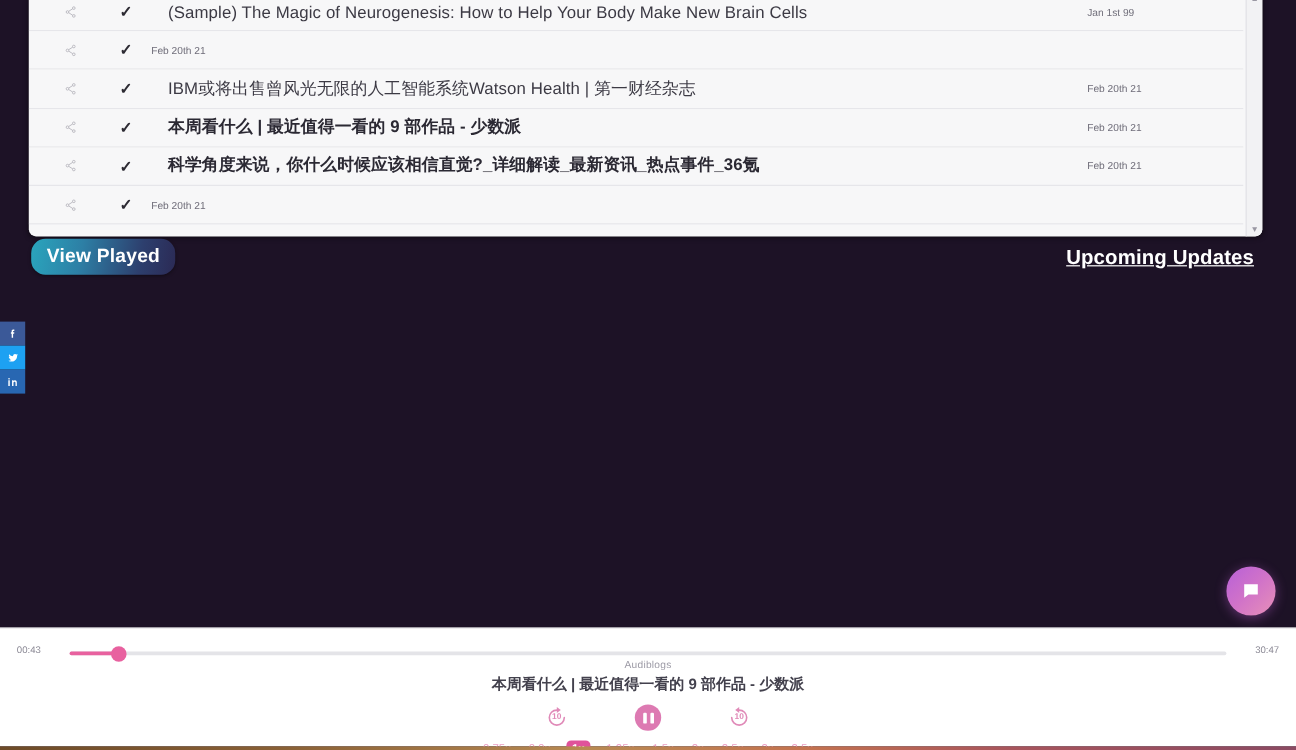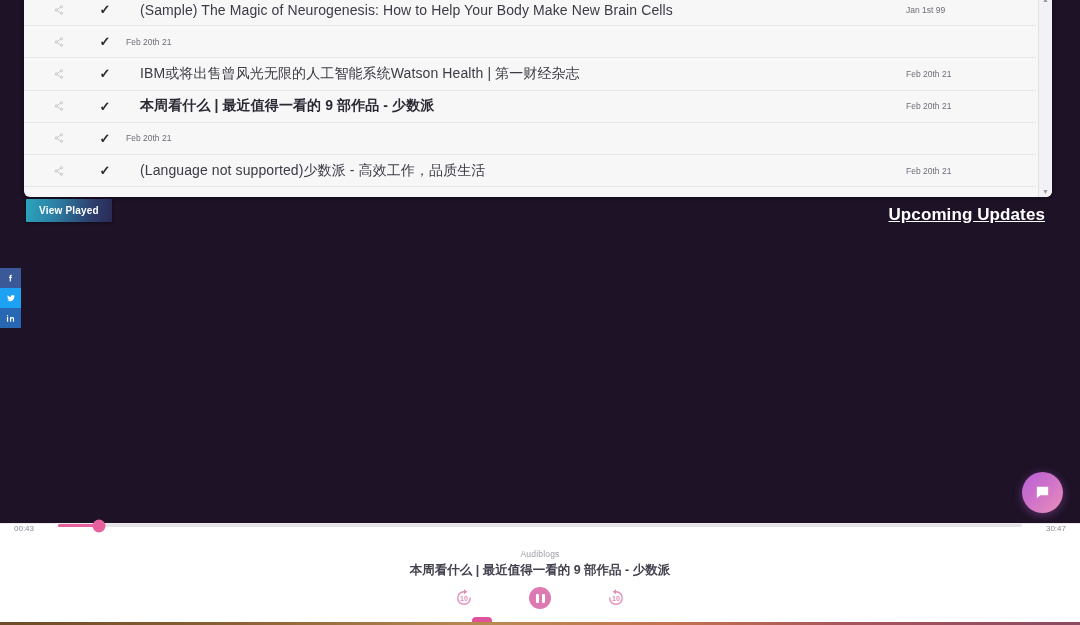--- a/index.html
+++ b/index.html
@@ -112,24 +112,24 @@
     background: #f2f2f4;
     border-radius: 4px;
   }
 
   
   #view-played-button {
     position: absolute;
     left: 26px;
     top: 199px;
     padding: 6px 13px;
-    border-radius: 1px;
+    border-radius: 12px;
     background: linear-gradient(100deg, #2aa5bd 0%, #2d7fa5 35%, #2d3f6e 75%, #2b2a55 100%);
     color: #ffffff;
-    font-size: 10px;
+    font-size: 16px;
     font-weight: bold;
     border: none;
     cursor: pointer;
     letter-spacing: .2px;
     box-shadow: 0 1px 3px rgba(0,0,0,0.4);
   }
 
   #upcoming-updates-link {
     position: absolute;
     right: 35px;
@@ -185,21 +185,21 @@
     width: 1080px;
     height: 99px;
     background: #ffffff;
     border-top: 1px solid #e9e9ec;
   }
 
   #progress-row {
     position: relative;
     height: 22px;
     display: flex;
-    align-items: flex-start;
+    align-items: flex-end;
     padding: 0 14px;
   }
   .time-label {
     font-size: 8px;
     color: #8a8894;
     flex: 0 0 auto;
     width: 32px;
   }
   .time-label.right { text-align: right; }
 
@@ -396,36 +396,36 @@
             <circle cx="17" cy="5.5" r="2.2"></circle>
             <circle cx="17" cy="18.5" r="2.2"></circle>
             <circle cx="6.5" cy="12" r="2.2"></circle>
             <line x1="8.5" y1="10.8" x2="15" y2="6.7"></line>
             <line x1="8.5" y1="13.2" x2="15" y2="17.3"></line>
           </svg>
         </div>
         <div class="cell-check">
           <span class="check-icon">✓</span>
         </div>
+        <div class="cell-title bold">科学角度来说，你什么时候应该相信直觉?_详细解读_最新资讯_热点事件_36氪</div>
         <div class="cell-date">Feb 20th 21</div>
       </div>
       <div class="episode-row">
         <div class="cell-share share-icon">
           <svg width="12" height="12" viewBox="0 0 24 24" fill="none" stroke="#b7b5bd" stroke-width="1.5">
             <circle cx="17" cy="5.5" r="2.2"></circle>
             <circle cx="17" cy="18.5" r="2.2"></circle>
             <circle cx="6.5" cy="12" r="2.2"></circle>
             <line x1="8.5" y1="10.8" x2="15" y2="6.7"></line>
             <line x1="8.5" y1="13.2" x2="15" y2="17.3"></line>
           </svg>
         </div>
         <div class="cell-check">
           <span class="check-icon">✓</span>
         </div>
-        <div class="cell-title">(Language not supported)少数派 - 高效工作，品质生活</div>
         <div class="cell-date">Feb 20th 21</div>
       </div>
       <div id="list-scrollbar">
       <span class="sb-arrow">▲</span>
       <div id="sb-thumb"></div>
       <span class="sb-arrow">▼</span>
     </div>
   </div>
 </div>
 

